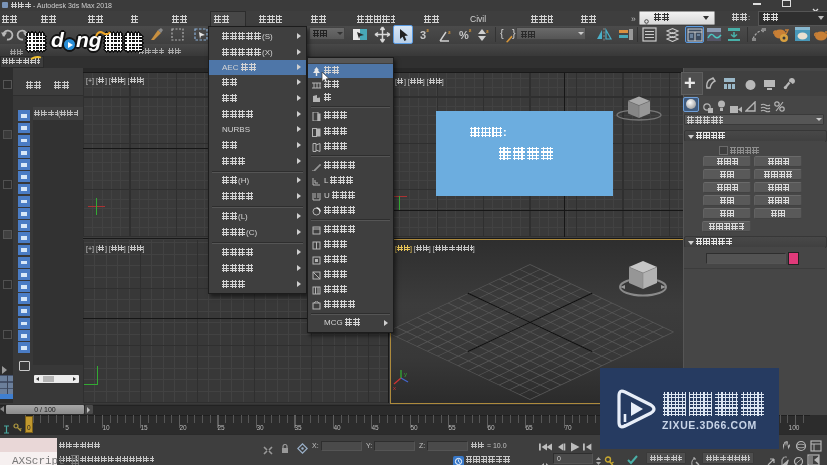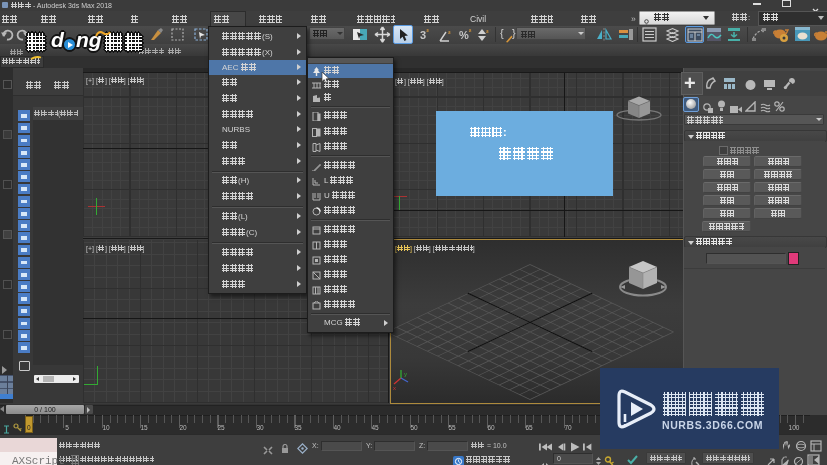--- a/index.html
+++ b/index.html
@@ -708,21 +708,21 @@
 
 <div class="a" style="left:600px;top:368px;width:179px;height:81px;background:#263b61;z-index:40"></div>
 <div class="a" style="left:611px;top:386px;width:48px;height:47px;z-index:41">
 <svg width="48" height="47">
         <path d="M8 10 Q8 3 14 6 L40 19 Q46 23 40 27 L14 40 Q8 43 8 36 Z" fill="none" stroke="#e8eef8" stroke-width="3.2" stroke-linejoin="round"></path>
         <polygon points="20,16 32,23 20,30" fill="#e8eef8"></polygon>
         <path d="M14 28 V36" stroke="#e8eef8" stroke-width="2.6"></path>
         <circle cx="14" cy="39.5" r="1.4" fill="#e8eef8"></circle>
       </svg></div>
 <div class="a" style="left:663px;top:390px;font-size:26px;color:#dde6f2;z-index:41"><span class="zb" style="width:101px"></span></div>
-<div class="a" style="left:662px;top:419px;font-size:10.5px;font-weight:bold;color:#c9d5e8;letter-spacing:.6px;z-index:41">NURBS.3D66.COM</div>
+<div class="a" style="left:662px;top:419px;font-size:10.5px;font-weight:bold;color:#c9d5e8;letter-spacing:.6px;z-index:41">ZIXUE.3D66.COM</div>
 
 <div class="a" style="left:27px;top:30px;width:125px;height:26px;z-index:40;filter:drop-shadow(1px 1px 0 #141414) drop-shadow(-1px -1px 0 #141414) drop-shadow(1px -1px 0 #141414) drop-shadow(-1px 1px 0 #141414)">
  <span class="a" style="left:0;top:1px;font-size:21px;color:#fff"><span class="zb" style="width:21px"></span></span>
  <span class="a" style="left:24px;top:-2px;font-size:21px;font-weight:bold;color:#fff;font-style:italic">d</span>
  <span class="a" style="left:37px;top:9px;width:11px;height:11px;background:#2a8fd8;border-radius:50%"></span>
  <span class="a" style="left:41px;top:11.5px;width:0;height:0;border-left:5px solid #fff;border-top:3px solid transparent;border-bottom:3px solid transparent"></span>
  <span class="a" style="left:49px;top:-2px;font-size:21px;font-weight:bold;color:#fff;font-style:italic">ng</span>
  <span class="a" style="left:78px;top:2px;font-size:20px;color:#fff"><span class="zb" style="width:38px"></span></span>
 </div>
 <div class="a" style="left:95px;top:24px;width:16px;height:9px;z-index:41"><svg width="16" height="9">

